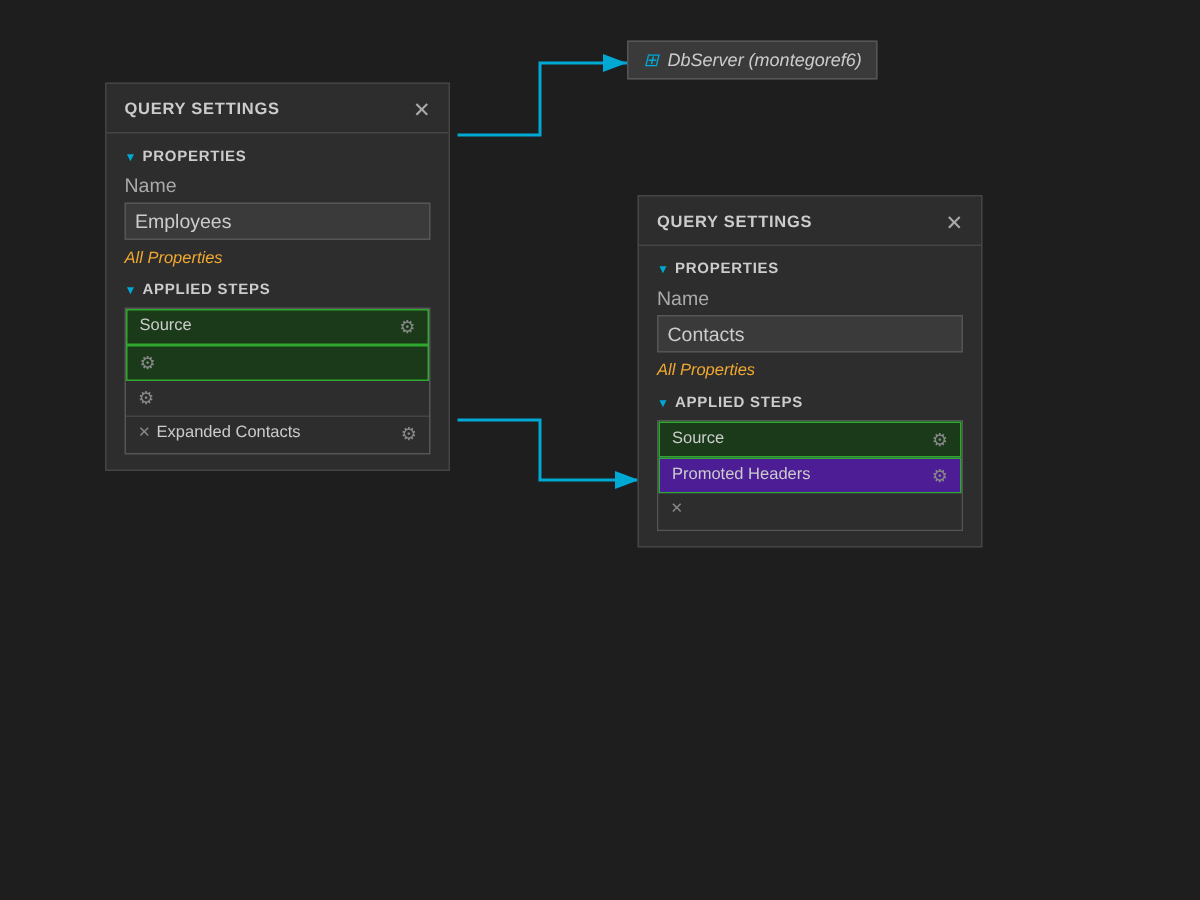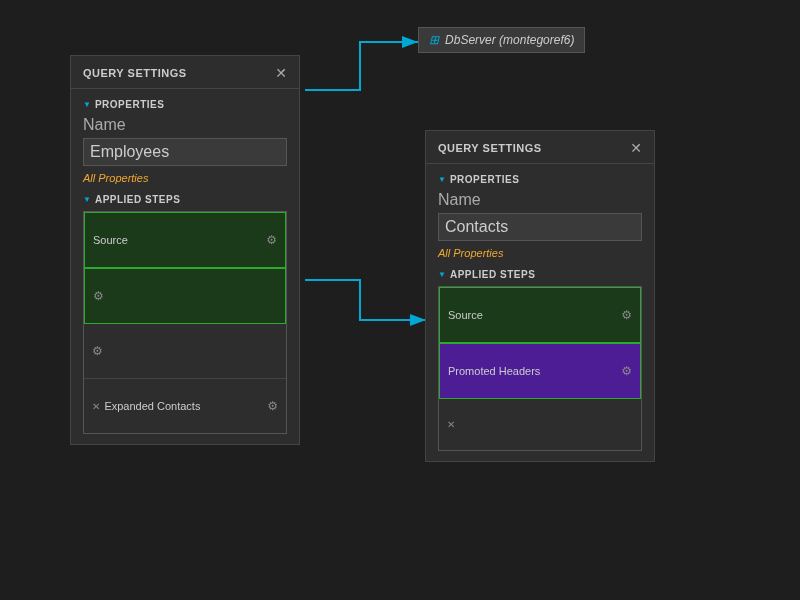--- a/index.html
+++ b/index.html
@@ -63,32 +63,32 @@
       letter-spacing: 0.5px;
       margin-left: 4px;
     }
 
     .collapse-arrow {
       color: #00a8d4;
       font-size: 8px;
     }
 
     .field-label {
-      font-size: 16px;
+      font-size: 13px;
       color: #aaa;
       margin-bottom: 4px;
     }
 
     .field-input {
       width: 100%;
       background: #3a3a3a;
       border: 1px solid #555;
       color: #ccc;
       padding: 4px 6px;
-      font-size: 16px;
+      font-size: 13px;
       margin-bottom: 6px;
     }
 
     .all-properties-link {
       color: #f0a830;
       font-size: 11px;
       cursor: pointer;
       margin-bottom: 10px;
       display: block;
       font-style: italic;
@@ -98,23 +98,23 @@
       margin-top: 8px;
     }
 
     .steps-list {
       border: 1px solid #555;
       margin-top: 6px;
     }
 
     .step-item {
       display: flex;
-      align-items: center;
+      align-items: flex-start;
       justify-content: space-between;
-      padding: 20px 8px;
+      padding: 4px 8px;
       border-bottom: 1px solid #444;
       cursor: pointer;
       min-height: 24px;
     }
 
     .step-item:last-child {
       border-bottom: none;
     }
 
     .step-item .step-name {

